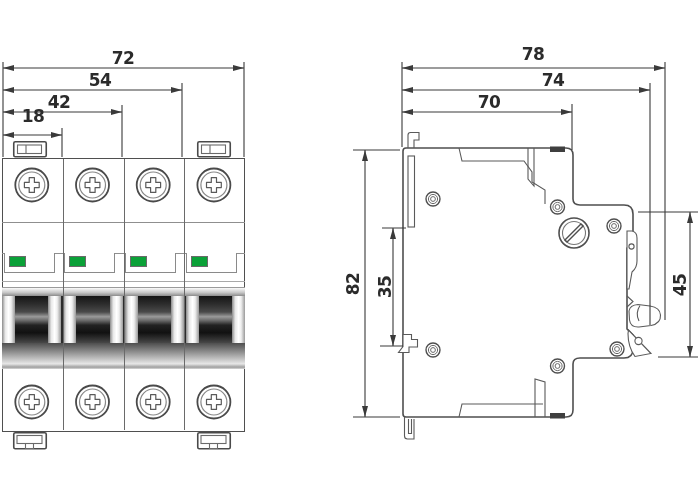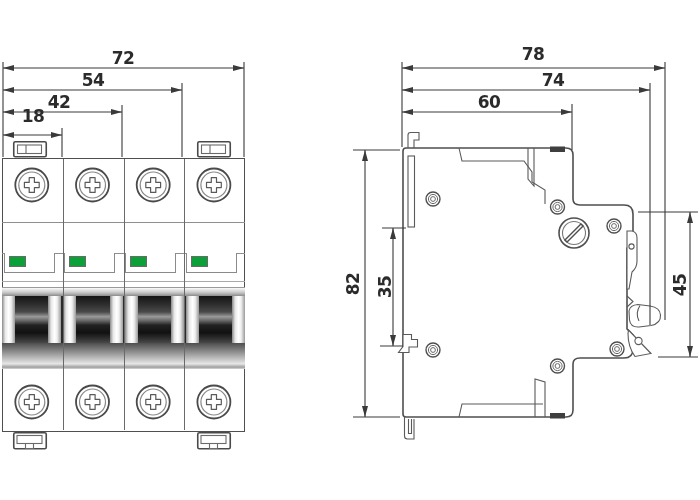--- a/index.html
+++ b/index.html
@@ -205,24 +205,24 @@
       <path class="dim" d="M382,228 H406 M380,346 H403 M393,228 V346"></path>
       <polygon class="arr" points="393,228 390,239 396,239"></polygon>
         <polygon class="arr" points="393,346 390,335 396,335"></polygon>
       <path class="dim" d="M638,212 H698 M658,357 H698 M690,212 V357"></path>
       <polygon class="arr" points="690,212 687,223 693,223"></polygon>
         <polygon class="arr" points="690,357 687,346 693,346"></polygon>
     </g>
   </svg>
 
   <span class="dim-label" style="left:123px;top:48px">72</span>
-  <span class="dim-label" style="left:93px;top:70px">54</span>
+  <span class="dim-label" style="left:100px;top:70px">54</span>
   <span class="dim-label" style="left:59px;top:92px">42</span>
   <span class="dim-label" style="left:33px;top:106px">18</span>
 
   <span class="dim-label" style="left:533px;top:44px">78</span>
   <span class="dim-label" style="left:553px;top:70px">74</span>
-  <span class="dim-label" style="left:489px;top:92px">60</span>
+  <span class="dim-label" style="left:489px;top:92px">70</span>
 
   <span class="dim-label vert" style="left:353px;top:284px">82</span>
   <span class="dim-label vert" style="left:385px;top:287px">35</span>
   <span class="dim-label vert" style="left:680px;top:285px">45</span>
 </div>
 
 </body></html>

